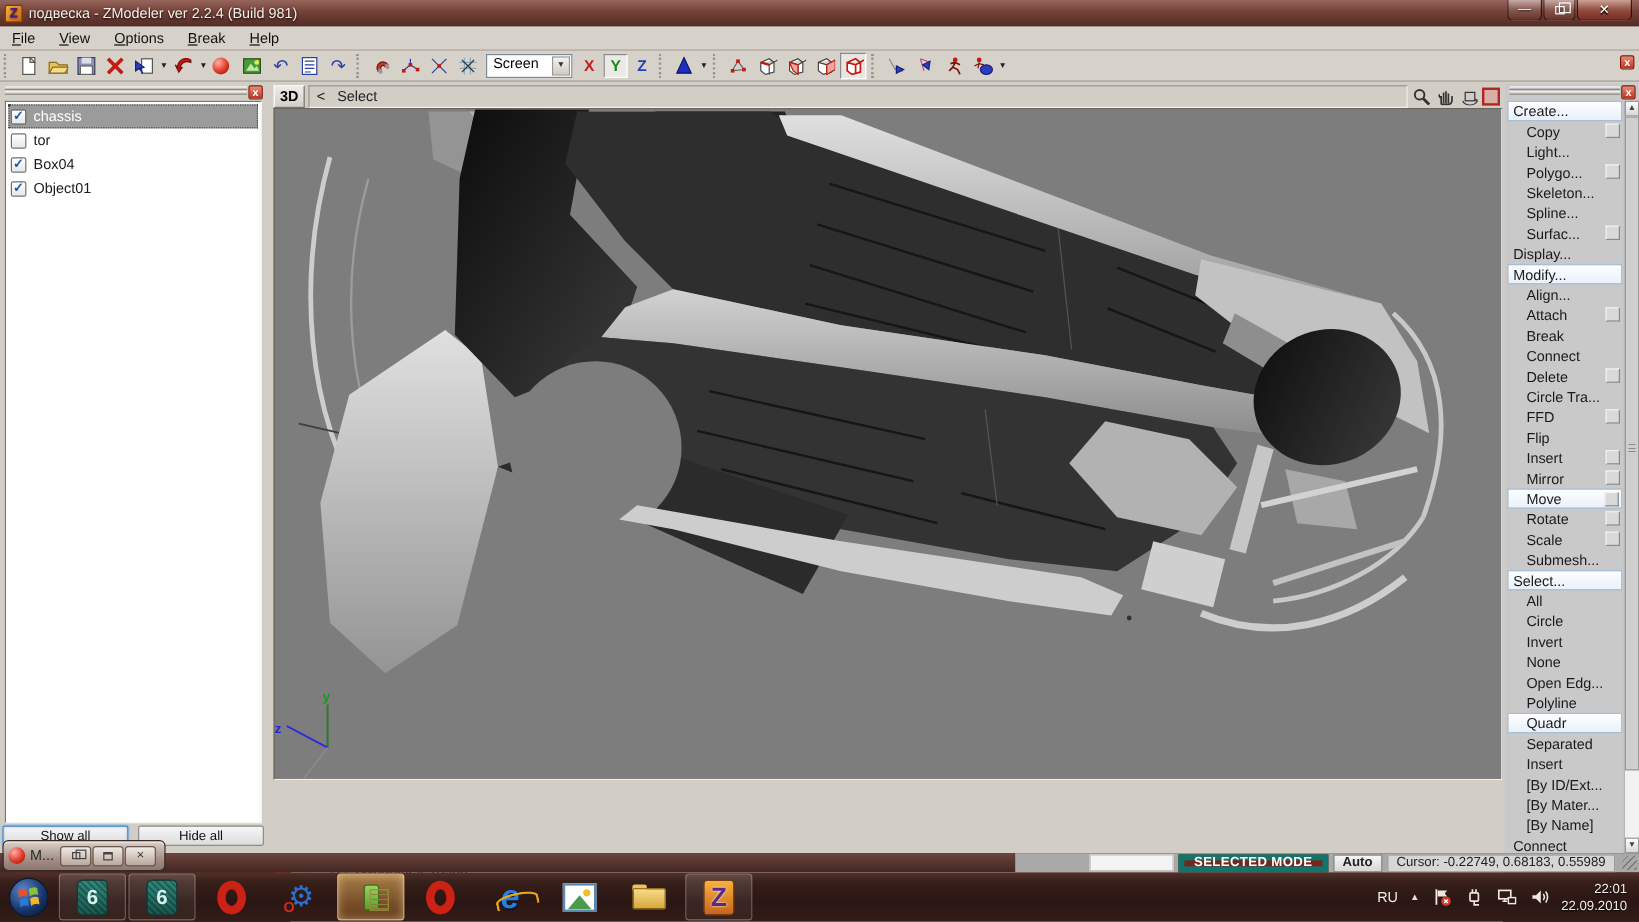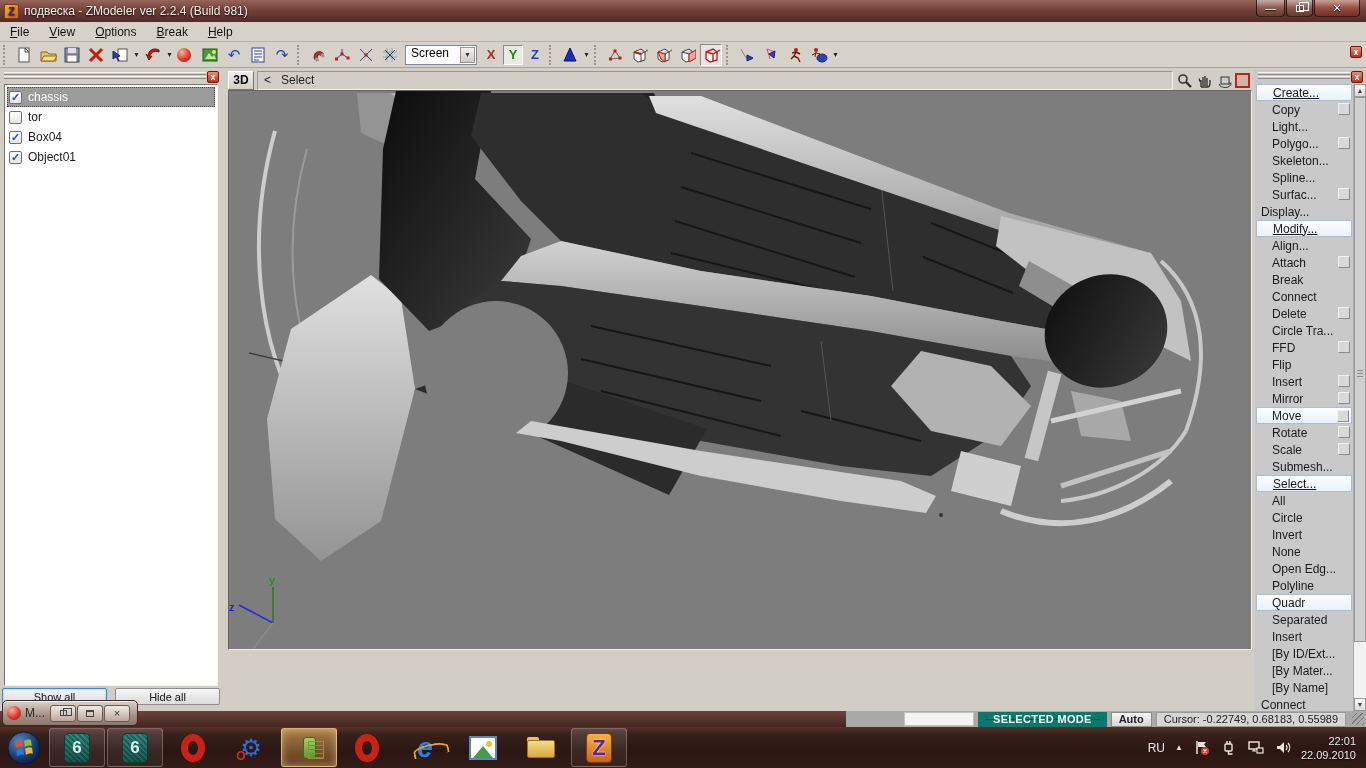--- a/index.html
+++ b/index.html
@@ -96,40 +96,40 @@
     font-size:10px;font-weight:bold;display:flex;align-items:center;justify-content:center;font-family:"Liberation Serif",serif;}
 
   
   .rpanel{position:absolute;left:1254px;top:2px;width:112px;height:641px;background:#c9c9c9;}
   .rlist{position:absolute;left:2px;top:14px;width:96px;bottom:0;overflow:hidden;}
   .rrow{height:17px;display:flex;align-items:center;font-size:12px;color:#1a1a1a;
     padding-left:16px;position:relative;white-space:nowrap;}
   .rrow.cat{padding-left:5px;}
   .rrow.hl{background:linear-gradient(180deg,#fdfeff,#e9f1fa);border:1px solid #a8bdd6;
     padding-left:15px;}
-  .rrow.cat.hl{padding-left:16px;text-decoration:underline;}
+  .rrow.cat.hl{padding-left:4px;}
   .rbox{position:absolute;right:2px;top:2px;width:12px;height:12px;background:#d9d9d9;
     border:1px solid;border-color:#f2f2f2 #8a8a8a #8a8a8a #f2f2f2;}
   .rscroll{position:absolute;right:0;top:14px;width:13px;bottom:0;background:#f2f2f2;
     border-left:1px solid #a8a8a8;}
   .sarrow{height:13px;background:linear-gradient(180deg,#fdfdfd,#d8d8d8);border:1px solid #9a9a9a;
     font-size:7px;color:#444;display:flex;align-items:center;justify-content:center;}
   .sarrow.down{position:absolute;bottom:0;left:0;right:0;}
   .sthumb{position:absolute;left:0;right:0;top:13px;height:545px;background:#cfcfcf;
     border:1px solid #9a9a9a;}
   .sgrip{position:absolute;left:2px;right:2px;top:50%;height:8px;
     background:repeating-linear-gradient(180deg,#8a8a8a 0 1px,transparent 1px 3px);}
 
   
   .statusbar{position:absolute;left:0;top:711px;width:1366px;height:16px;
     background:linear-gradient(180deg,#6a453e,#43251f);}
   .status-right{position:absolute;right:0;top:0;height:16px;width:520px;background:#a9a9a9;
     display:flex;align-items:center;justify-content:flex-end;gap:4px;padding-right:20px;}
   .sblank{width:70px;height:14px;background:#f4f4f4;border:1px solid #c2c2c2;}
-  .smode{height:15px;background:#7b241c;border:7px solid #0f766e;color:#fff;font-weight:bold;
+  .smode{height:15px;background:#7b241c;border:5px solid #0f766e;color:#fff;font-weight:bold;
     font-size:11px;display:flex;align-items:center;padding:0 8px;letter-spacing:.3px;}
   .sauto{height:15px;background:linear-gradient(180deg,#f6f6f6,#d6d6d6);border:1px solid #8a8a8a;
     font-size:11px;font-weight:bold;color:#222;display:flex;align-items:center;padding:0 7px;}
   .scursor{height:15px;background:#d6d6d6;border:1px solid #9a9a9a;font-size:11px;color:#222;
     display:flex;align-items:center;padding:0 7px;min-width:190px;}
   .sgrip2{position:absolute;right:2px;top:2px;width:12px;height:12px;
     background:repeating-linear-gradient(135deg,transparent 0 3px,#7a7a7a 3px 4px);}
 
   
   .miniwin{position:absolute;left:2px;top:632px;width:136px;height:26px;border-radius:5px;

